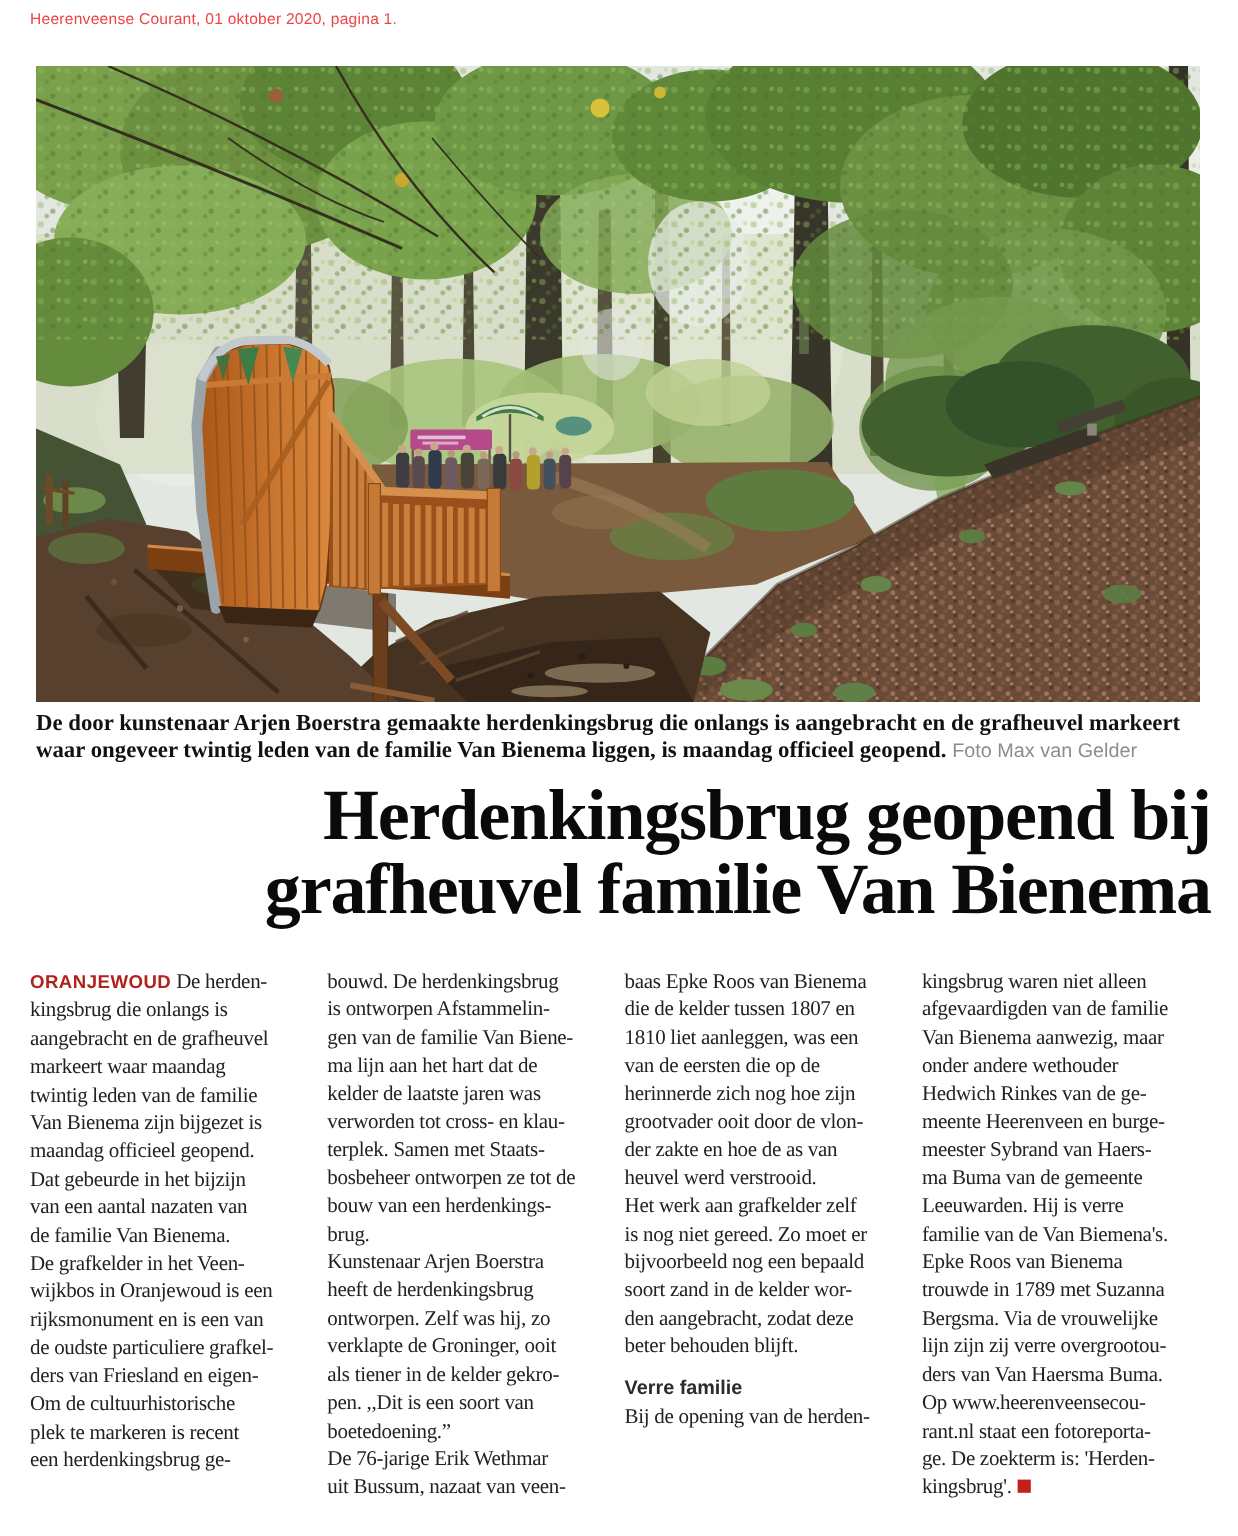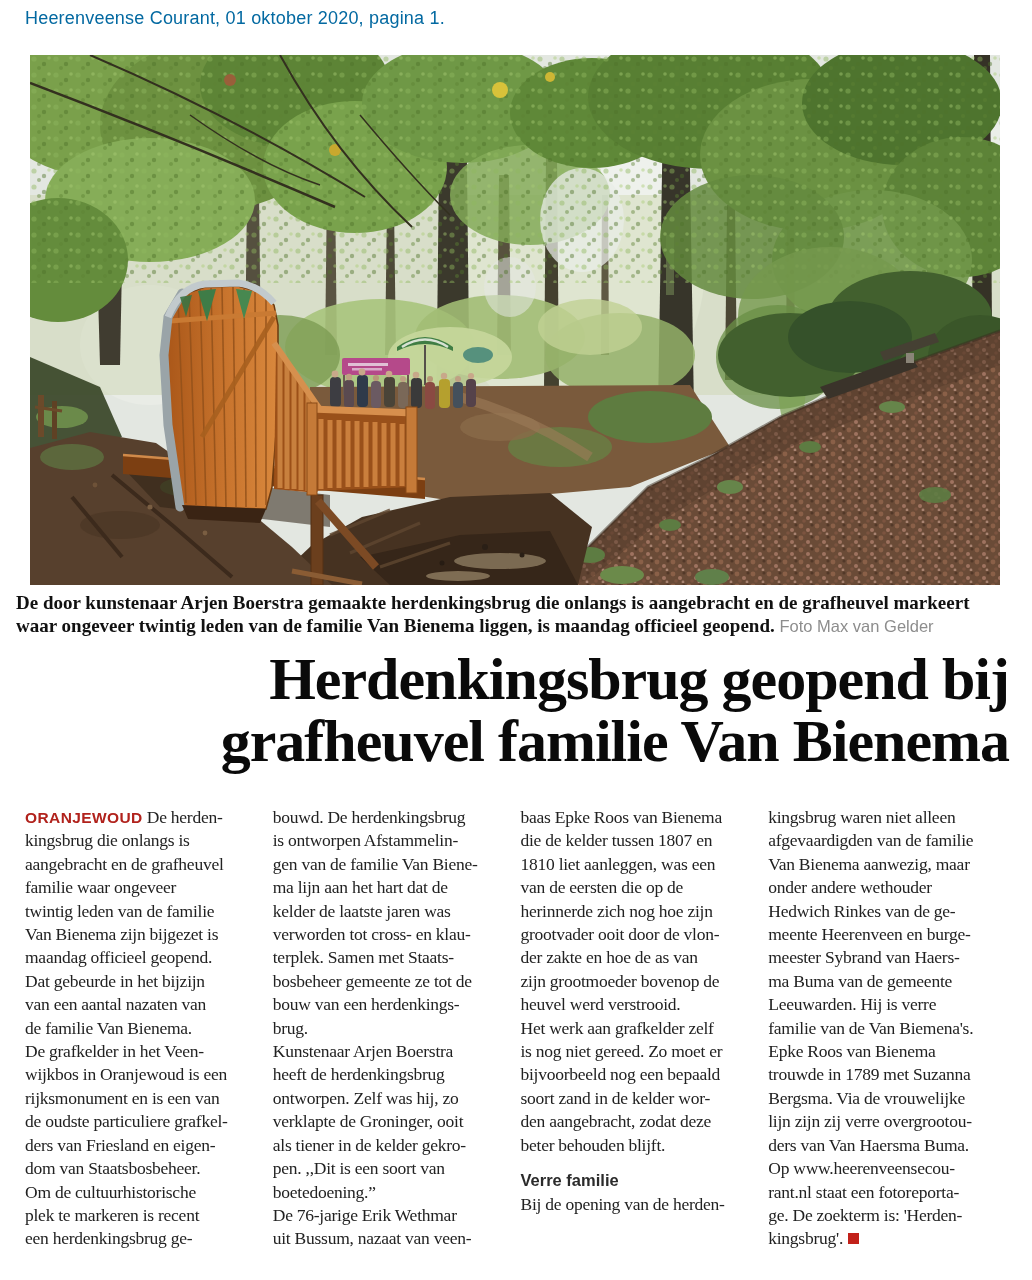--- a/index.html
+++ b/index.html
@@ -1,23 +1,23 @@
 <!DOCTYPE html>
 <html><head>
 <meta charset="utf-8">
 <style>
   html,body{margin:0;padding:0;}
   body{width:1032px;height:1280px;background:#ffffff;position:relative;
        font-family:"Liberation Serif", serif;color:#1e1e1e;overflow:hidden;}
   .page{position:absolute;inset:0;background:#ffffff;}
   .masthead{position:absolute;left:25px;top:8px;font-family:"Liberation Sans",sans-serif;
-            font-size:18px;color:#0369a1;letter-spacing:.2px;}
+            font-size:13px;color:#ef4444;letter-spacing:.2px;}
   .photo-wrap{position:absolute;left:30px;top:55px;width:970px;height:530px;overflow:hidden;}
   .photo-wrap svg{display:block;}
-  .caption{position:absolute;left:16px;top:591px;width:972px;
+  .caption{position:absolute;left:30px;top:591px;width:972px;
            font-size:19px;font-weight:bold;line-height:1.23;color:#111;}
   .caption .credit{font-family:"Liberation Sans",sans-serif;font-weight:normal;
                    color:#8d8d8d;font-size:16.5px;}
   .headline{position:absolute;left:24px;top:648px;width:985px;
             font-weight:bold;font-size:60px;line-height:62px;letter-spacing:-1px;
             color:#0a0a0a;font-family:"Liberation Serif",serif;text-align:right;}
   .columns{position:absolute;left:25px;top:806px;width:978px;
            display:grid;grid-template-columns:repeat(4,1fr);column-gap:13px;}
   .col{min-width:0;}
   .bline{font-size:17.5px;line-height:23.4px;letter-spacing:-0.25px;color:#222;
@@ -304,67 +304,65 @@
   <div class="headline">
     <div>Herdenkingsbrug geopend bij</div>
     <div>grafheuvel familie Van Bienema</div>
   </div>
 
   <div class="columns">
       <div class="col">
         <div class="bline"><span class="leadin">ORANJEWOUD</span> De herden-</div>
         <div class="bline">kingsbrug die onlangs is</div>
         <div class="bline">aangebracht en de grafheuvel</div>
-        <div class="bline">familie waar ongeveer</div>
+        <div class="bline">markeert waar maandag</div>
         <div class="bline">twintig leden van de familie</div>
         <div class="bline">Van Bienema zijn bijgezet is</div>
         <div class="bline">maandag officieel geopend.</div>
         <div class="bline">Dat gebeurde in het bijzijn</div>
         <div class="bline">van een aantal nazaten van</div>
         <div class="bline">de familie Van Bienema.</div>
         <div class="bline">De grafkelder in het Veen-</div>
         <div class="bline">wijkbos in Oranjewoud is een</div>
         <div class="bline">rijksmonument en is een van</div>
         <div class="bline">de oudste particuliere grafkel-</div>
         <div class="bline">ders van Friesland en eigen-</div>
-        <div class="bline">dom van Staatsbosbeheer.</div>
         <div class="bline">Om de cultuurhistorische</div>
         <div class="bline">plek te markeren is recent</div>
         <div class="bline">een herdenkingsbrug ge-</div>
       </div>
       <div class="col">
         <div class="bline">bouwd. De herdenkingsbrug</div>
         <div class="bline">is ontworpen Afstammelin-</div>
         <div class="bline">gen van de familie Van Biene-</div>
         <div class="bline">ma lijn aan het hart dat de</div>
         <div class="bline">kelder de laatste jaren was</div>
         <div class="bline">verworden tot cross- en klau-</div>
         <div class="bline">terplek. Samen met Staats-</div>
-        <div class="bline">bosbeheer gemeente ze tot de</div>
+        <div class="bline">bosbeheer ontworpen ze tot de</div>
         <div class="bline">bouw van een herdenkings-</div>
         <div class="bline">brug.</div>
         <div class="bline">Kunstenaar Arjen Boerstra</div>
         <div class="bline">heeft de herdenkingsbrug</div>
         <div class="bline">ontworpen. Zelf was hij, zo</div>
         <div class="bline">verklapte de Groninger, ooit</div>
         <div class="bline">als tiener in de kelder gekro-</div>
         <div class="bline">pen. ,,Dit is een soort van</div>
         <div class="bline">boetedoening.”</div>
         <div class="bline">De 76-jarige Erik Wethmar</div>
         <div class="bline">uit Bussum, nazaat van veen-</div>
       </div>
       <div class="col">
         <div class="bline">baas Epke Roos van Bienema</div>
         <div class="bline">die de kelder tussen 1807 en</div>
         <div class="bline">1810 liet aanleggen, was een</div>
         <div class="bline">van de eersten die op de</div>
         <div class="bline">herinnerde zich nog hoe zijn</div>
         <div class="bline">grootvader ooit door de vlon-</div>
         <div class="bline">der zakte en hoe de as van</div>
-        <div class="bline">zijn grootmoeder bovenop de</div>
         <div class="bline">heuvel werd verstrooid.</div>
         <div class="bline">Het werk aan grafkelder zelf</div>
         <div class="bline">is nog niet gereed. Zo moet er</div>
         <div class="bline">bijvoorbeeld nog een bepaald</div>
         <div class="bline">soort zand in de kelder wor-</div>
         <div class="bline">den aangebracht, zodat deze</div>
         <div class="bline">beter behouden blijft.</div>
         <div class="bline gap"></div>
         <div class="bline subhead">Verre familie</div>
         <div class="bline">Bij de opening van de herden-</div>

